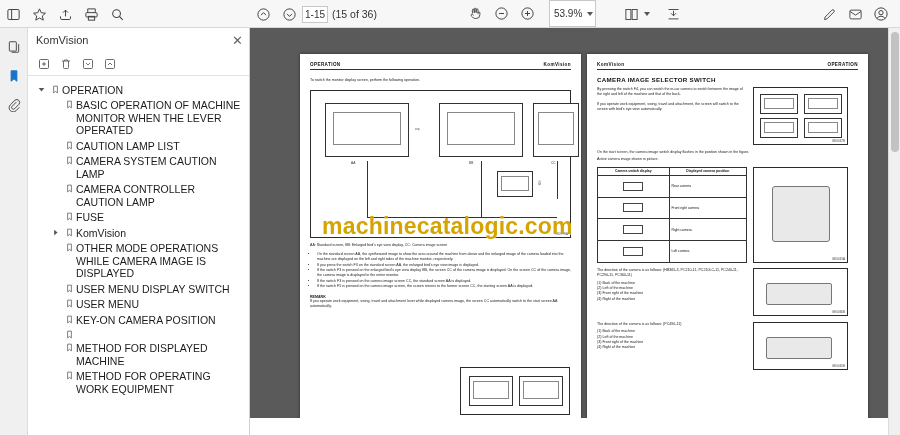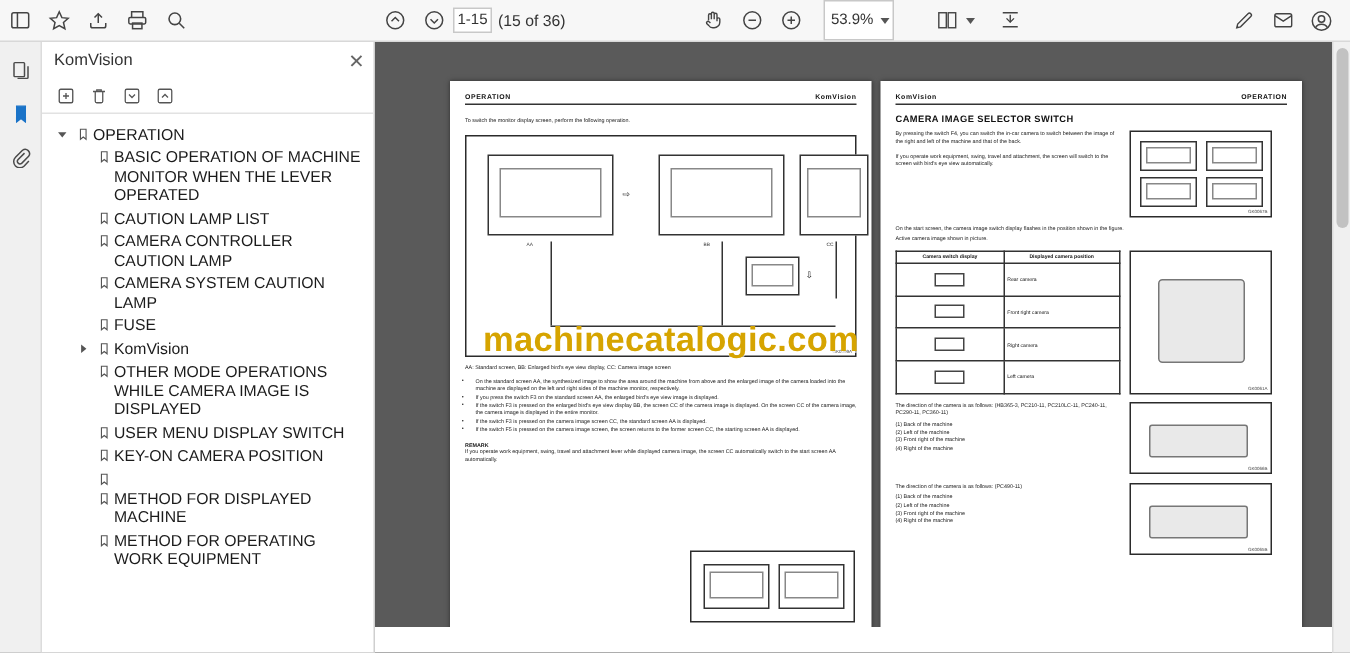--- a/index.html
+++ b/index.html
@@ -10,21 +10,21 @@
     background:#ffffff;
     color:#202020;
     -webkit-font-smoothing:antialiased;
   }
   #app { position:relative; width:900px; height:435px; }
 
   
   .toolbar {
     position:absolute; left:0; top:0; width:900px; height:28px;
     background:#f7f7f7; border-bottom:1px solid #d8d8d8;
-    display:flex; align-items:center;
+    display:flex; align-items:flex-end;
   }
   .tb-group { display:flex; align-items:center; }
   .tb-btn {
     width:26px; height:26px; display:flex; align-items:center; justify-content:center;
     color:#444; cursor:default;
   }
   .tb-btn svg { display:block; }
   .tb-pagebox {
     display:flex; align-items:center; font-size:10.5px; color:#333; white-space:nowrap;
   }
@@ -353,30 +353,30 @@
           </div>
           <div class="bm-label">CAUTION LAMP LIST</div>
         </div>
         <div class="bm-row lvl2">
           <div class="bm-tw"></div>
           <div class="bm-ico">
             <svg width="9" height="9" viewBox="0 0 24 24" fill="none" stroke="#555" stroke-width="2">
               <path d="M7 3h10v18l-5-4-5 4z"></path>
             </svg>
           </div>
+          <div class="bm-label">CAMERA SYSTEM CAUTION LAMP</div>
+        </div>
+        <div class="bm-row lvl2">
+          <div class="bm-tw"></div>
+          <div class="bm-ico">
+            <svg width="9" height="9" viewBox="0 0 24 24" fill="none" stroke="#555" stroke-width="2">
+              <path d="M7 3h10v18l-5-4-5 4z"></path>
+            </svg>
+          </div>
           <div class="bm-label">CAMERA CONTROLLER CAUTION LAMP</div>
-        </div>
-        <div class="bm-row lvl2">
-          <div class="bm-tw"></div>
-          <div class="bm-ico">
-            <svg width="9" height="9" viewBox="0 0 24 24" fill="none" stroke="#555" stroke-width="2">
-              <path d="M7 3h10v18l-5-4-5 4z"></path>
-            </svg>
-          </div>
-          <div class="bm-label">CAMERA SYSTEM CAUTION LAMP</div>
         </div>
         <div class="bm-row lvl2">
           <div class="bm-tw"></div>
           <div class="bm-ico">
             <svg width="9" height="9" viewBox="0 0 24 24" fill="none" stroke="#555" stroke-width="2">
               <path d="M7 3h10v18l-5-4-5 4z"></path>
             </svg>
           </div>
           <div class="bm-label">FUSE</div>
         </div>
@@ -403,20 +403,29 @@
           <div class="bm-label">OTHER MODE OPERATIONS WHILE CAMERA IMAGE IS DISPLAYED</div>
         </div>
         <div class="bm-row lvl2">
           <div class="bm-tw"></div>
           <div class="bm-ico">
             <svg width="9" height="9" viewBox="0 0 24 24" fill="none" stroke="#555" stroke-width="2">
               <path d="M7 3h10v18l-5-4-5 4z"></path>
             </svg>
           </div>
           <div class="bm-label">USER MENU DISPLAY SWITCH</div>
+        </div>
+        <div class="bm-row lvl2">
+          <div class="bm-tw"></div>
+          <div class="bm-ico">
+            <svg width="9" height="9" viewBox="0 0 24 24" fill="none" stroke="#555" stroke-width="2">
+              <path d="M7 3h10v18l-5-4-5 4z"></path>
+            </svg>
+          </div>
+          <div class="bm-label">USER MENU</div>
         </div>
         <div class="bm-row lvl2">
           <div class="bm-tw"></div>
           <div class="bm-ico">
             <svg width="9" height="9" viewBox="0 0 24 24" fill="none" stroke="#555" stroke-width="2">
               <path d="M7 3h10v18l-5-4-5 4z"></path>
             </svg>
           </div>
           <div class="bm-label">KEY-ON CAMERA POSITION</div>
         </div>

